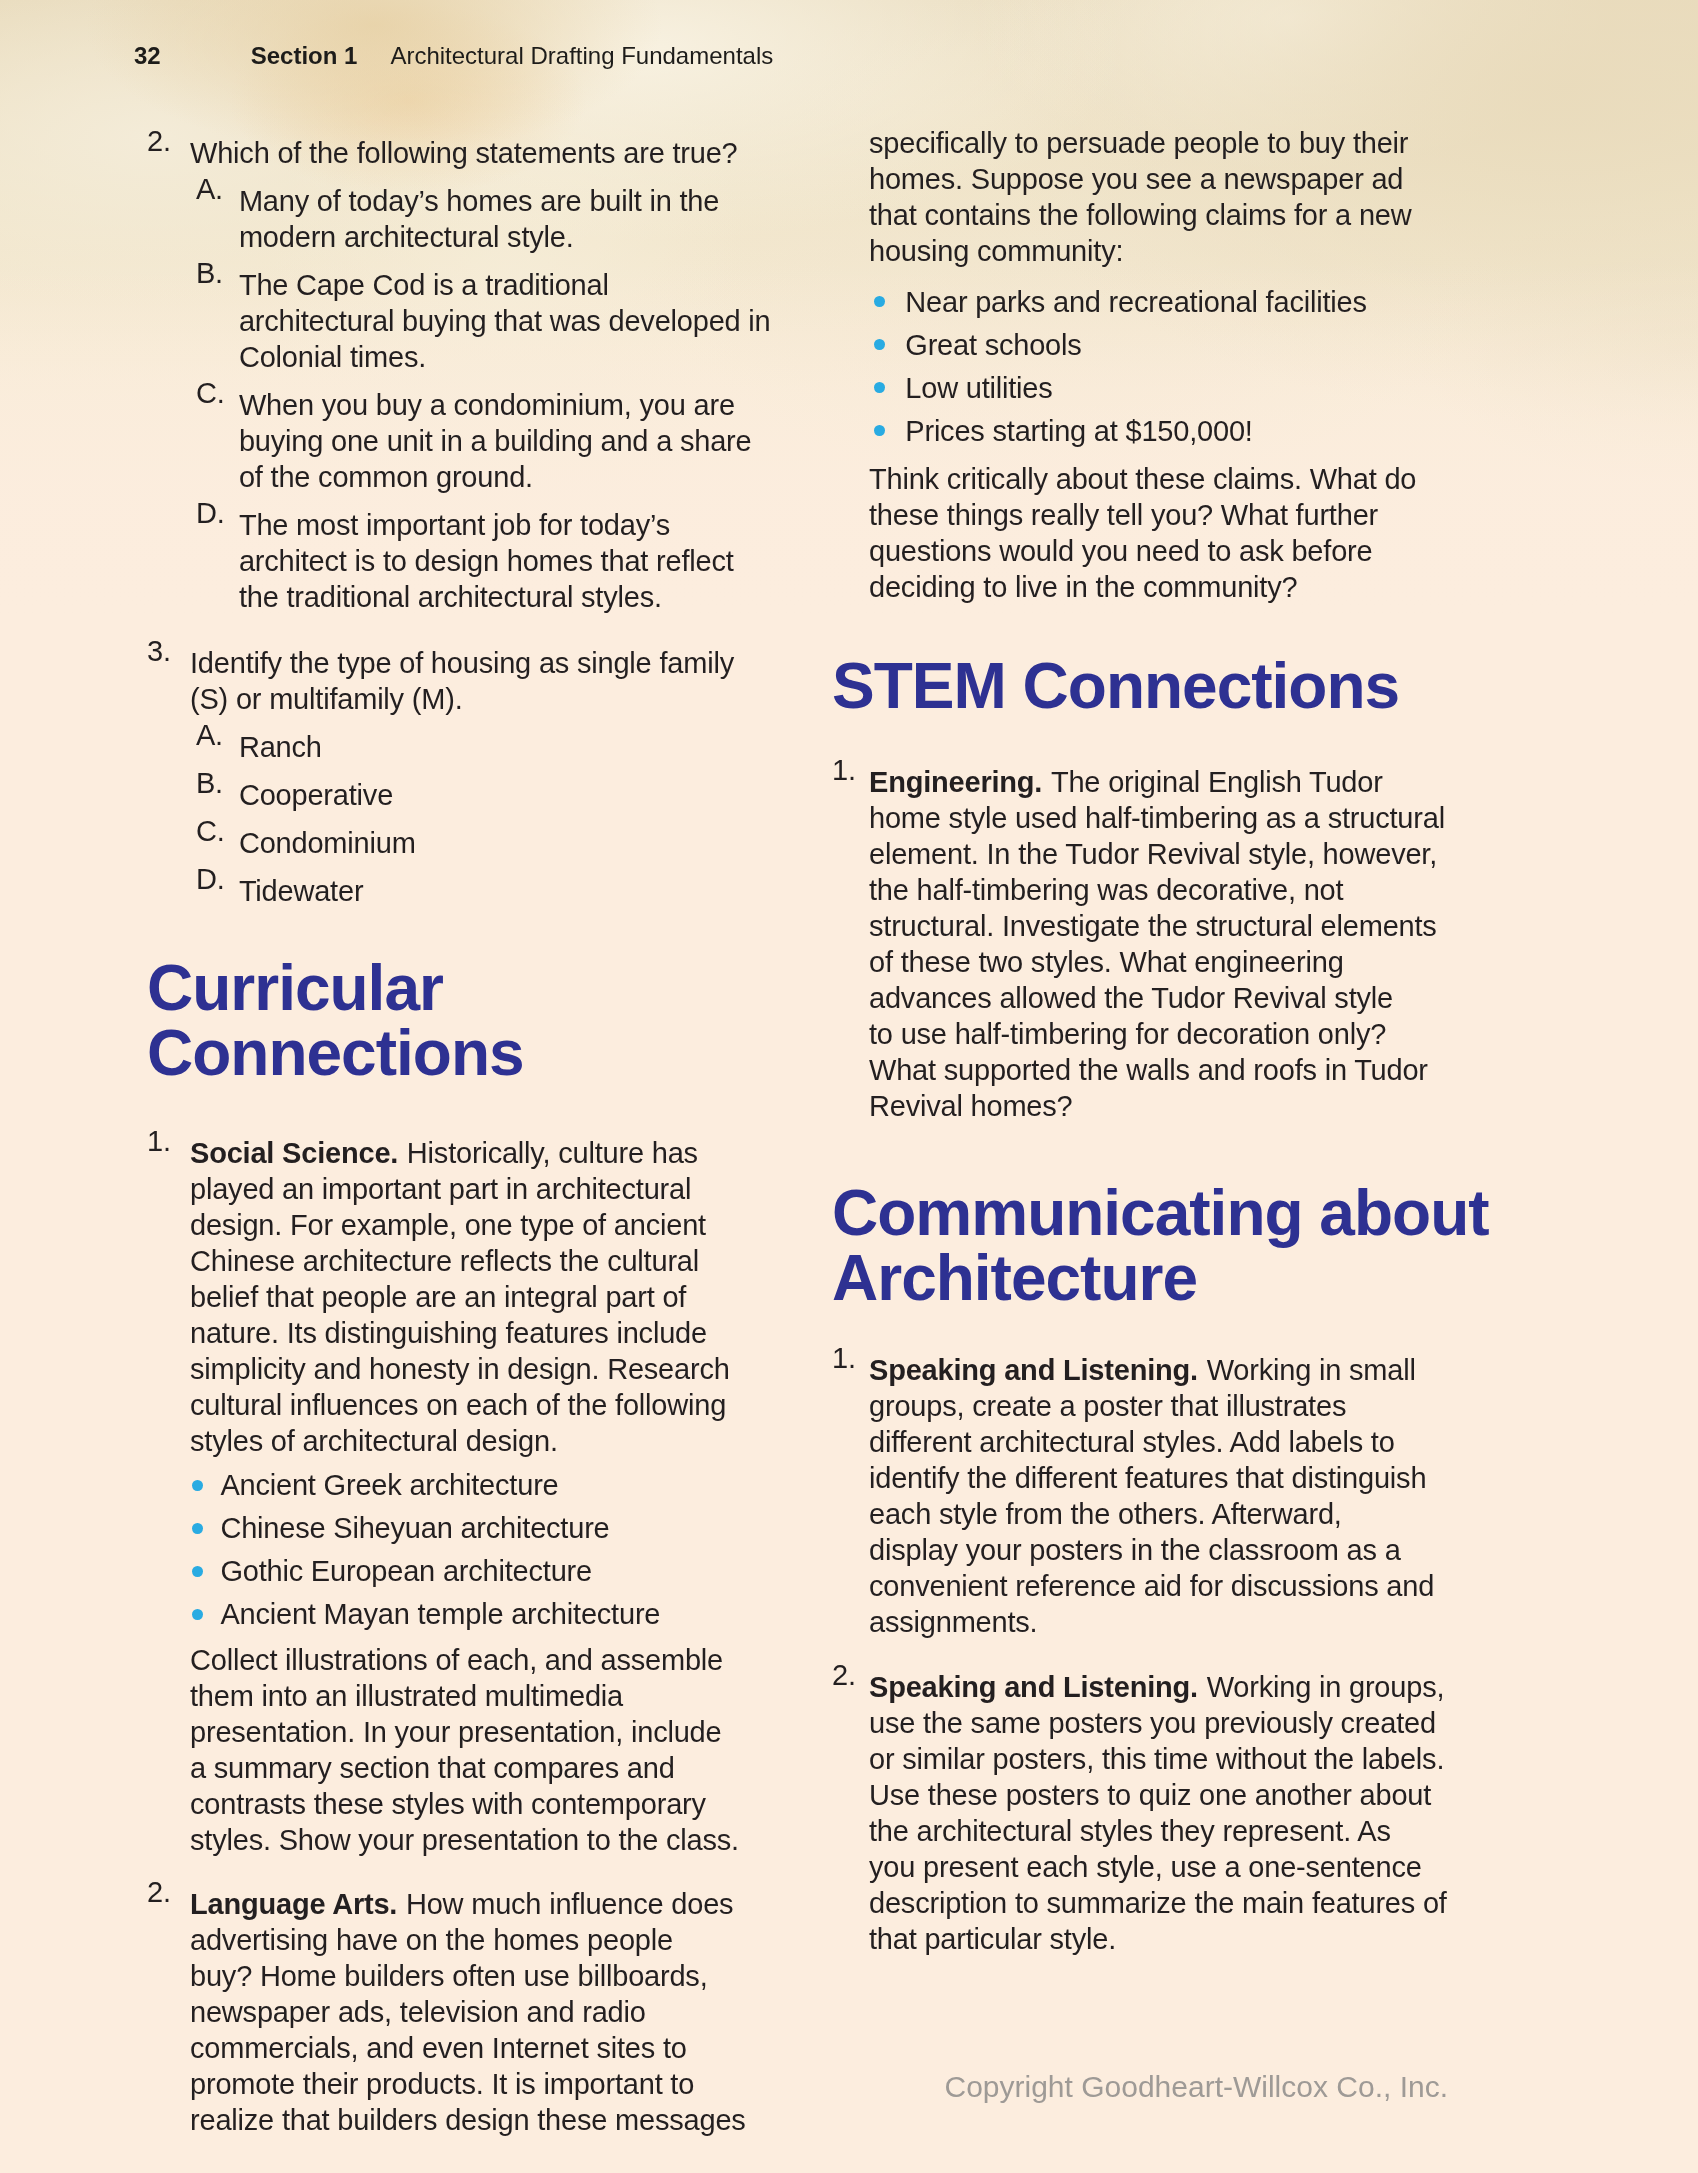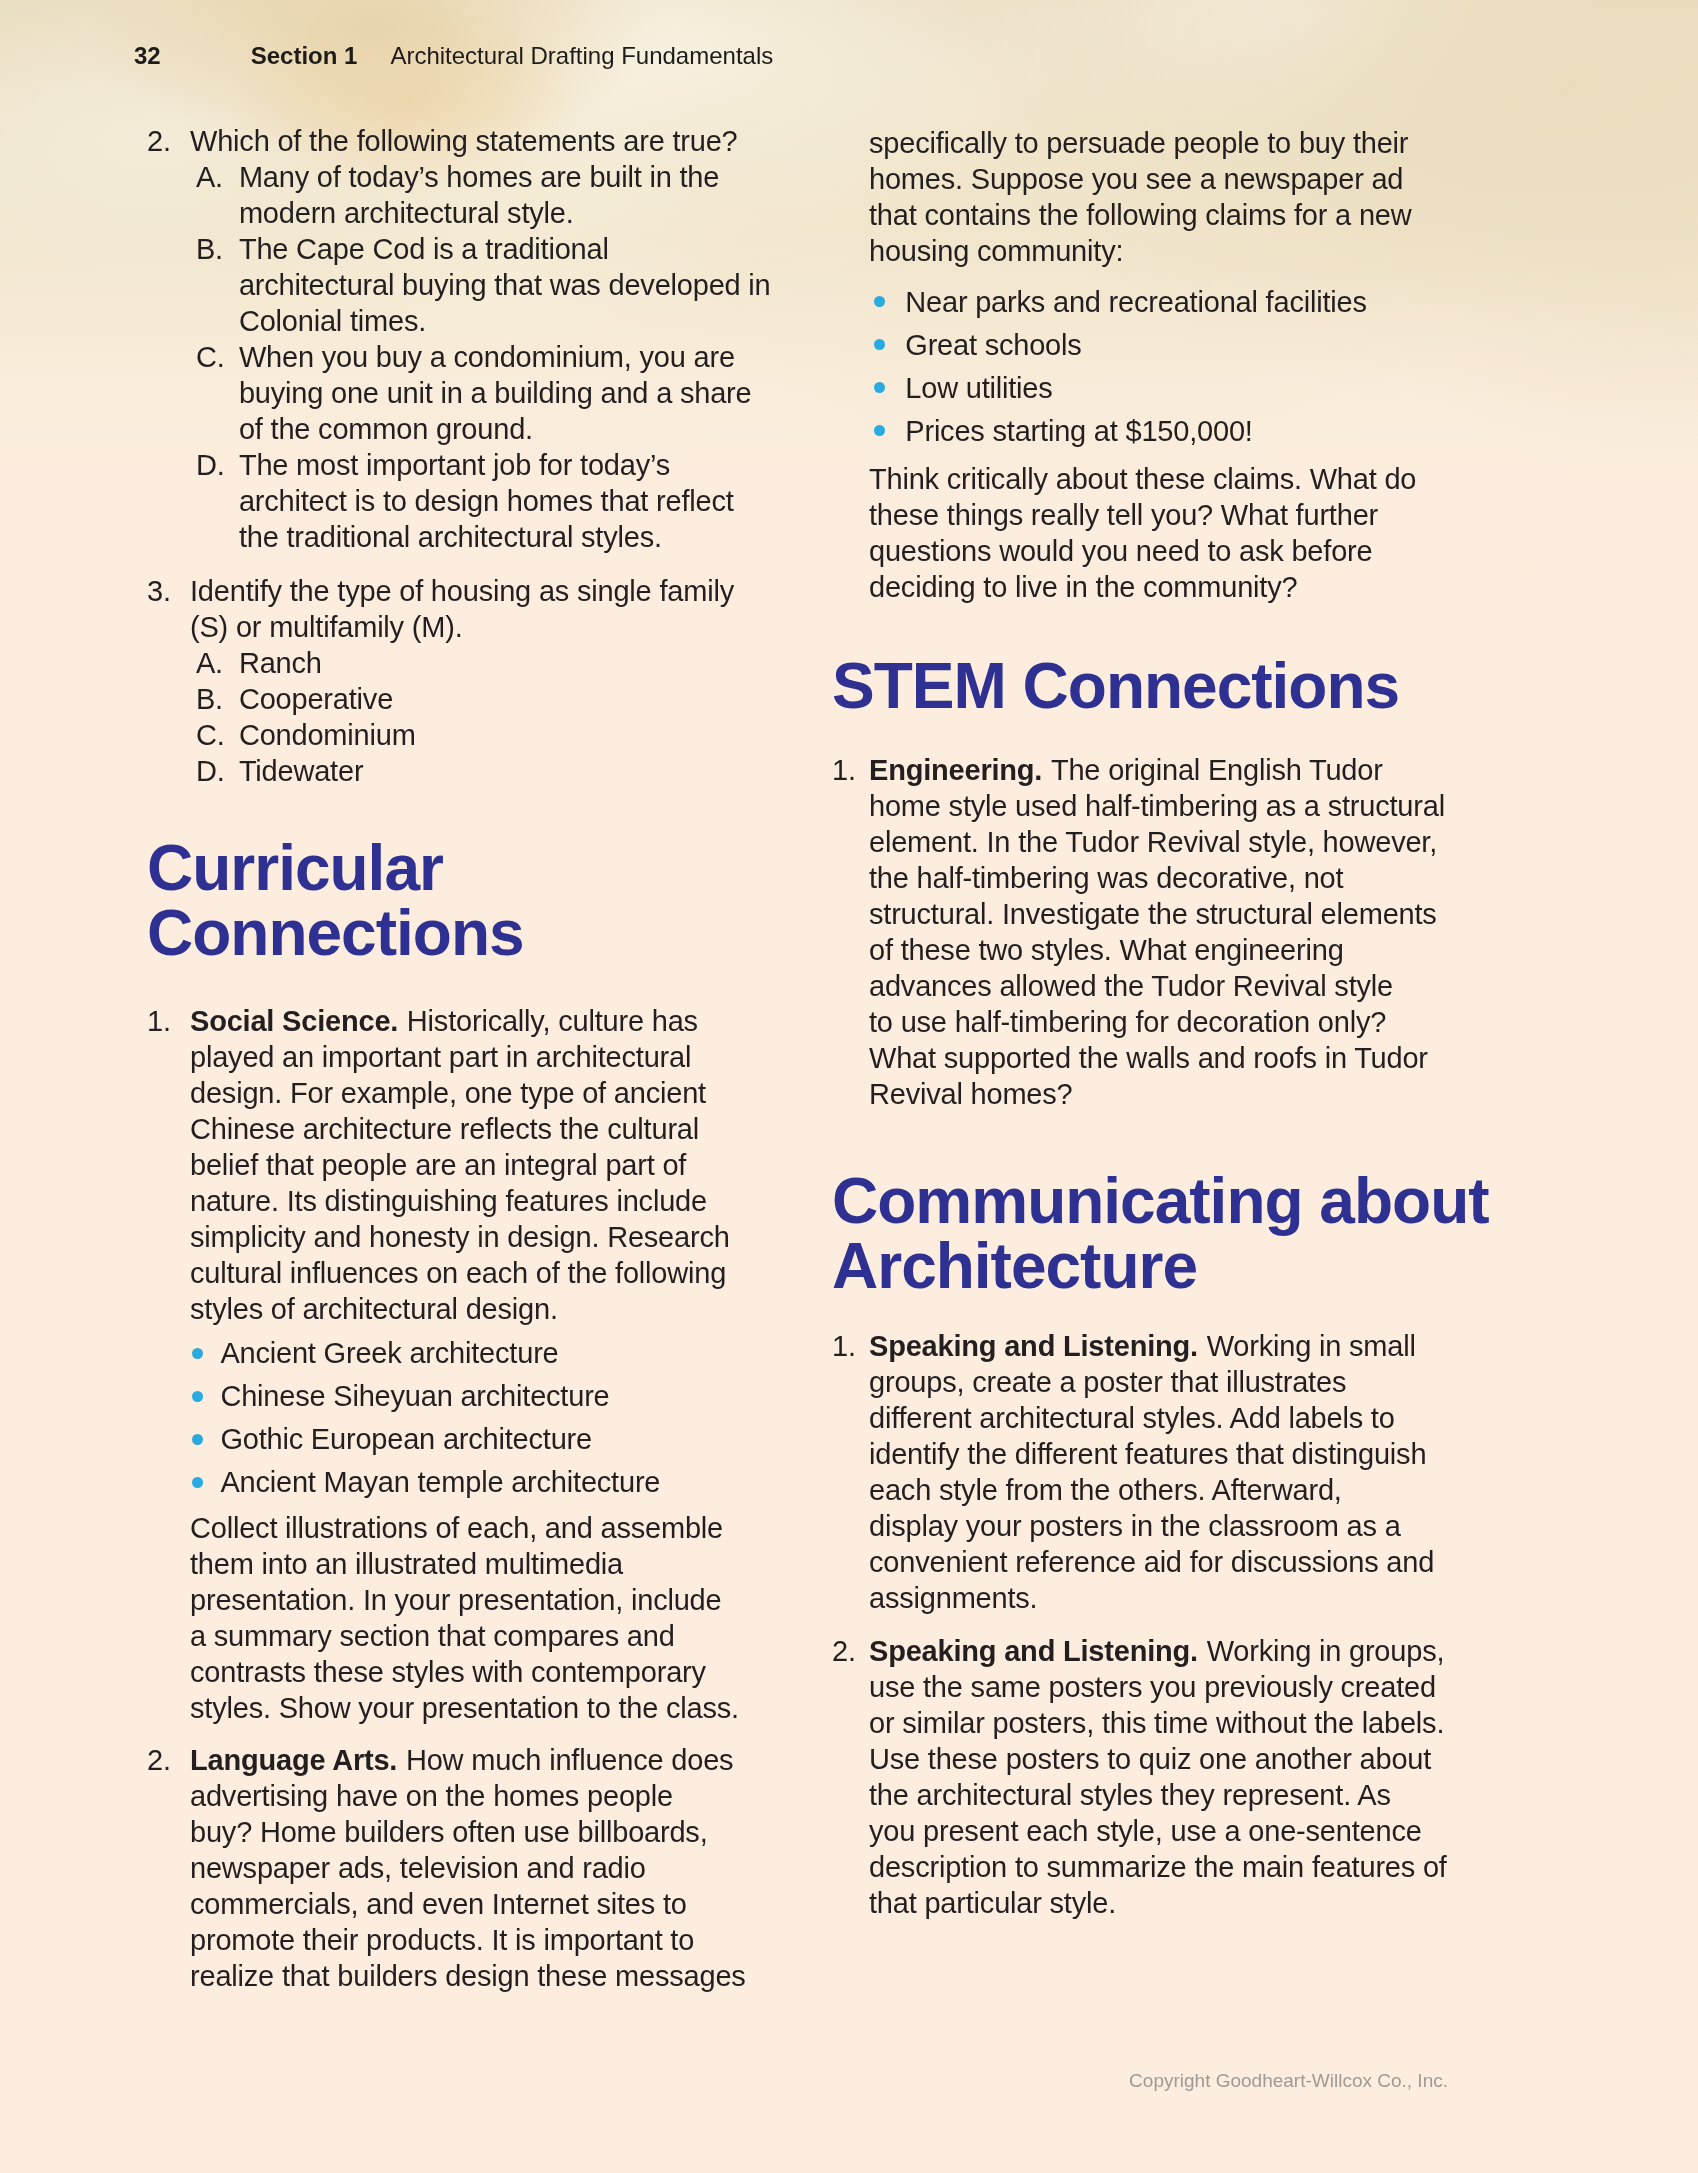--- a/index.html
+++ b/index.html
@@ -38,21 +38,21 @@
   .header .sectitle{margin-left:33px;font-weight:normal;}
 
   .col{position:absolute;font-size:29px;line-height:36px;letter-spacing:-0.2px;}
   .col-left{left:147px;top:123px;width:676px;}
   .col-right{left:832px;top:125px;width:706px;}
 
   .lines{white-space:pre-line;}
   .item{display:flex;align-items:flex-start;}
   .num{flex:0 0 43px;}
   .col-right .num{flex:0 0 37px;}
-  .ibody{flex:1;min-width:0;}
+  .ibody{flex:1;min-width:0;margin-top:12px;}
   .lead{font-weight:bold;margin-right:0.30em;}
 
   .choices{margin-left:5.9px;}
   .choice{display:flex;align-items:flex-start;}
   .letter{flex:0 0 43px;}
 
   .bullets{margin-top:5.9px;}
   .brow{display:flex;align-items:flex-start;height:43px;line-height:42px;}
   .dot{flex:0 0 10.8px;height:10.8px;border-radius:50%;background:#29abe2;margin-top:15.7px;}
   .col-left .dot{margin-left:2px;margin-right:17.6px;}
@@ -74,21 +74,21 @@
   .mt-bul-r{margin-top:11.8px;}
   .mt-closing{margin-top:7.8px;}
   .mt-h-stem{margin-top:49px;}
   .mt-stem-item{margin-top:33px;}
   .mt-h-comm{margin-top:57px;}
   .mt-comm1{margin-top:29px;}
   .mt-comm2{margin-top:17.6px;}
 
   .copyright{
     position:absolute;top:2070px;right:251px;
-    font-size:19px;color:#9e9a96;letter-spacing:0;
+    font-size:30px;color:#9e9a96;letter-spacing:0;
   }
 </style>
 </head>
 <body>
 
 <div class="marble"></div>
 
 <div class="header">
   <span class="pagenum">32</span><span class="seclabel">Section 1</span><span class="sectitle">Architectural Drafting Fundamentals</span>
 </div>

